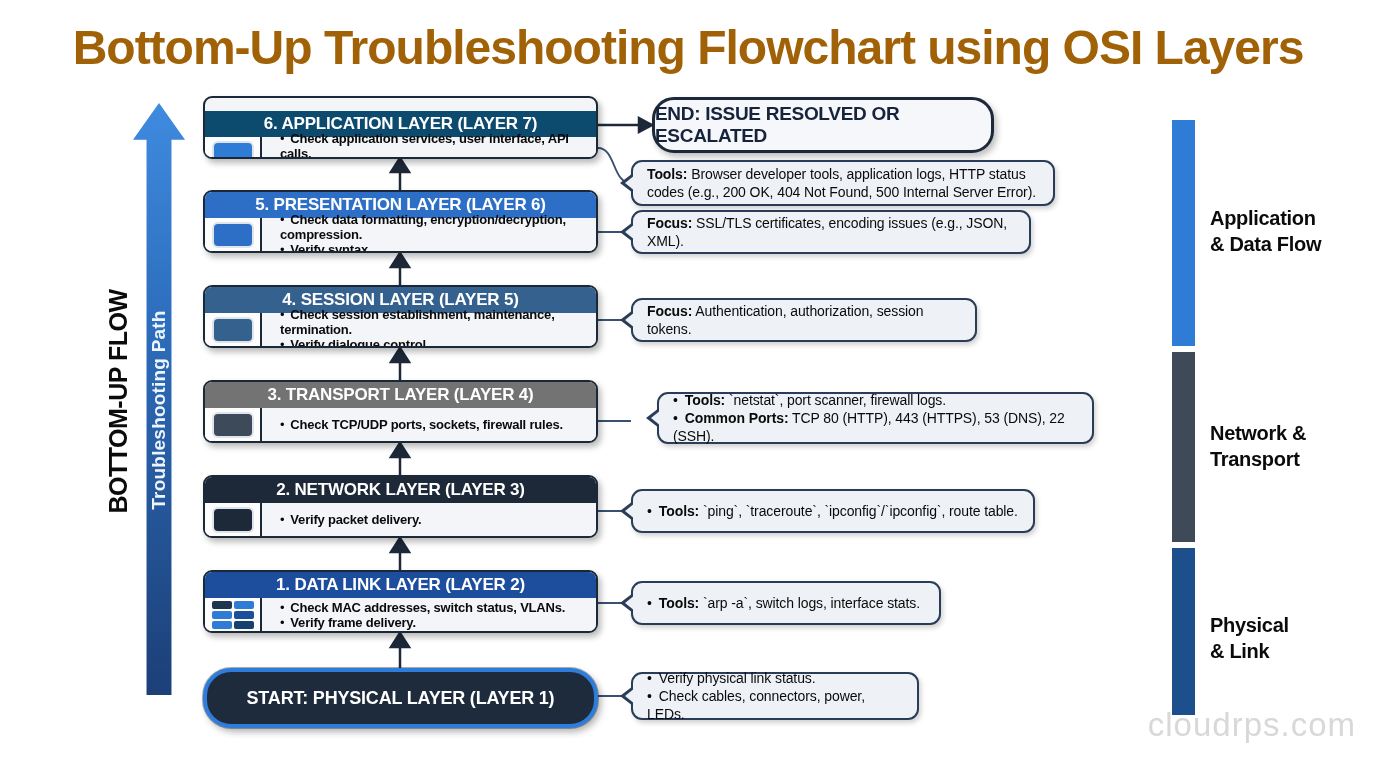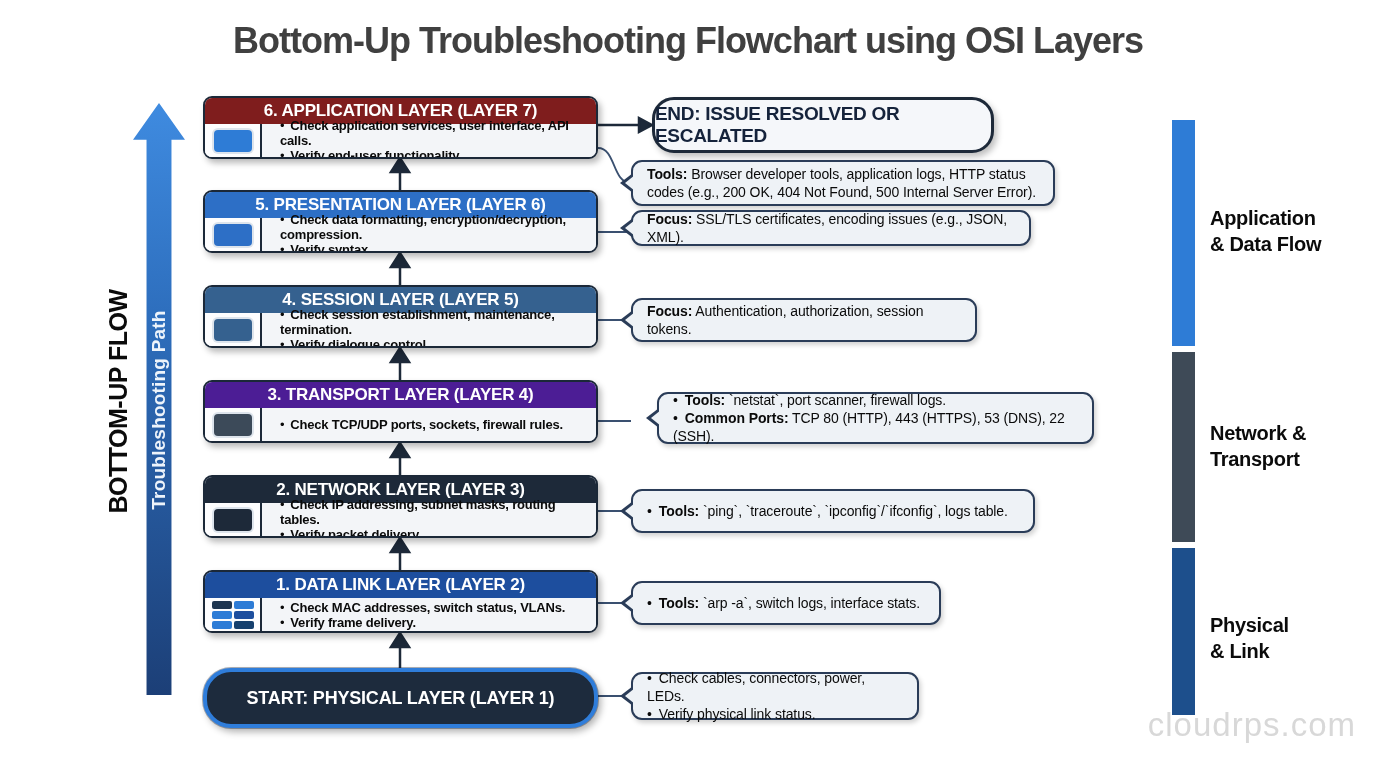--- a/index.html
+++ b/index.html
@@ -1,21 +1,21 @@
 <!DOCTYPE html>
 <html><head>
 <meta charset="utf-8">
 <style>
   html,body{margin:0;padding:0;background:#ffffff;}
   .stage{position:relative;width:1376px;height:768px;background:#ffffff;overflow:hidden;
          font-family:"Liberation Sans","DejaVu Sans",sans-serif;}
 
   
   .title{position:absolute;top:20px;left:0;width:100%;text-align:center;
-         font-size:36px;font-weight:700;color:#404040;letter-spacing:-1px;}
+         font-size:48px;font-weight:700;color:#a16207;letter-spacing:-1px;}
 
   
   .flow-label{position:absolute;left:-12px;top:387px;width:260px;text-align:center;
               transform:rotate(-90deg);font-size:25px;font-weight:700;color:#0b0b0b;letter-spacing:-0.5px;}
   .big-arrow{position:absolute;left:133px;top:103px;width:52px;height:592px;
              background:linear-gradient(180deg,#3f8be0 0%,#2e6fbe 35%,#1c3f77 100%);
              clip-path:polygon(50% 0,100% 6.2%,74% 6.2%,74% 100%,26% 100%,26% 6.2%,0 6.2%);}
   .arrow-text{position:absolute;left:34px;top:399px;width:250px;text-align:center;
               transform:rotate(-90deg);font-size:19px;font-weight:700;color:#eef4fb;letter-spacing:0.2px;}
 
@@ -112,21 +112,21 @@
       <line x1="598" y1="232" x2="631" y2="232"></line>
       <line x1="598" y1="320" x2="631" y2="320"></line>
       <line x1="598" y1="421" x2="631" y2="421"></line>
       <line x1="598" y1="511" x2="631" y2="511"></line>
       <line x1="598" y1="603" x2="631" y2="603"></line>
       <line x1="598" y1="696" x2="631" y2="696"></line>
     </g>
   </svg>
 
   <div class="layer" style="top:96px">
-    <div class="layer-head" style="background-color: #7f1d1d;"><span>6. APPLICATION LAYER (LAYER 7)</span></div>
+    <div class="layer-head" style="background-color: #0c4a6e; margin-top: 13px;"><span>6. APPLICATION LAYER (LAYER 7)</span></div>
     <div class="layer-body">
       <div class="icon-pane">
           <div class="chip" style="background-color: rgb(46, 124, 214);"></div>
         </div>
       <div class="bullets">
         <div class="bullet">Check application services, user interface, API calls.</div>
         <div class="bullet">Verify end-user functionality.</div>
       </div>
     </div>
   </div>
@@ -151,39 +151,38 @@
           <div class="chip" style="background-color: rgb(53, 97, 143);"></div>
         </div>
       <div class="bullets">
         <div class="bullet">Check session establishment, maintenance, termination.</div>
         <div class="bullet">Verify dialogue control.</div>
       </div>
     </div>
   </div>
 
   <div class="layer" style="top:380px">
-    <div class="layer-head" style="background-color: #4c1d95;"><span>3. TRANSPORT LAYER (LAYER 4)</span></div>
+    <div class="layer-head" style="background-color: #737373;"><span>3. TRANSPORT LAYER (LAYER 4)</span></div>
     <div class="layer-body">
       <div class="icon-pane">
           <div class="chip" style="background-color: rgb(60, 74, 89);"></div>
         </div>
       <div class="bullets">
         <div class="bullet">Check TCP/UDP ports, sockets, firewall rules.</div>
       </div>
     </div>
   </div>
 
   <div class="layer" style="top:475px">
     <div class="layer-head" style="background-color: rgb(29, 41, 57);"><span>2. NETWORK LAYER (LAYER 3)</span></div>
     <div class="layer-body">
       <div class="icon-pane">
           <div class="chip" style="background-color: rgb(29, 41, 57);"></div>
         </div>
       <div class="bullets">
-        <div class="bullet">Check IP addressing, subnet masks, routing tables.</div>
         <div class="bullet">Verify packet delivery.</div>
       </div>
     </div>
   </div>
 
   <div class="layer" style="top:570px">
     <div class="layer-head" style="background-color: rgb(29, 78, 158);"><span>1. DATA LINK LAYER (LAYER 2)</span></div>
     <div class="layer-body">
       <div class="icon-pane">
         <div class="port-grid">
@@ -206,44 +205,44 @@
       <span>START: PHYSICAL LAYER (LAYER 1)</span>
     </div>
   <div class="end-box">
       <span>END: ISSUE RESOLVED OR ESCALATED</span>
     </div>
 
   <div class="callout" style="left:631px;top:160px;width:424px;height:46px">
     <div class="c-line"><span class="lead">Tools:</span><span> Browser developer tools, application logs, HTTP status codes (e.g., 200 OK, 404 Not Found, 500 Internal Server Error).</span></div>
   </div>
 
-  <div class="callout" style="left:631px;top:210px;width:400px;height:36px">
+  <div class="callout" style="left:631px;top:210px;width:400px;height:44px">
     <div class="c-line"><span class="lead">Focus:</span><span> SSL/TLS certificates, encoding issues (e.g., JSON, XML).</span></div>
   </div>
 
   <div class="callout" style="left:631px;top:298px;width:346px;height:44px">
     <div class="c-line"><span class="lead">Focus:</span><span> Authentication, authorization, session tokens.</span></div>
   </div>
 
   <div class="callout bulleted" style="left:657px;top:392px;width:437px;height:52px">
     <div class="c-line"><span class="lead">Tools:</span><span> `netstat`, port scanner, firewall logs.</span></div>
     <div class="c-line"><span class="lead">Common Ports:</span><span> TCP 80 (HTTP), 443 (HTTPS), 53 (DNS), 22 (SSH).</span></div>
   </div>
 
   <div class="callout bulleted" style="left:631px;top:489px;width:404px;height:44px">
-    <div class="c-line"><span class="lead">Tools:</span><span> `ping`, `traceroute`, `ipconfig`/`ifconfig`, logs table.</span></div>
+    <div class="c-line"><span class="lead">Tools:</span><span> `ping`, `traceroute`, `ipconfig`/`ipconfig`, route table.</span></div>
   </div>
 
   <div class="callout bulleted" style="left:631px;top:581px;width:310px;height:44px">
     <div class="c-line"><span class="lead">Tools:</span><span> `arp -a`, switch logs, interface stats.</span></div>
   </div>
 
   <div class="callout bulleted" style="left:631px;top:672px;width:288px;height:48px">
+    <div class="c-line"><span class="lead"></span><span>Verify physical link status.</span></div>
     <div class="c-line"><span class="lead"></span><span>Check cables, connectors, power, LEDs.</span></div>
-    <div class="c-line"><span class="lead"></span><span>Verify physical link status.</span></div>
   </div>
 
   <div class="legend-bar" style="top: 120px; height: 226px; background-color: rgb(46, 124, 214);"></div>
   <div class="legend-label" style="top:205px">
     <div>Application</div>
       <div>&amp; Data Flow</div>
   </div>
 
   <div class="legend-bar" style="top: 352px; height: 190px; background-color: rgb(62, 74, 87);"></div>
   <div class="legend-label" style="top:420px">

